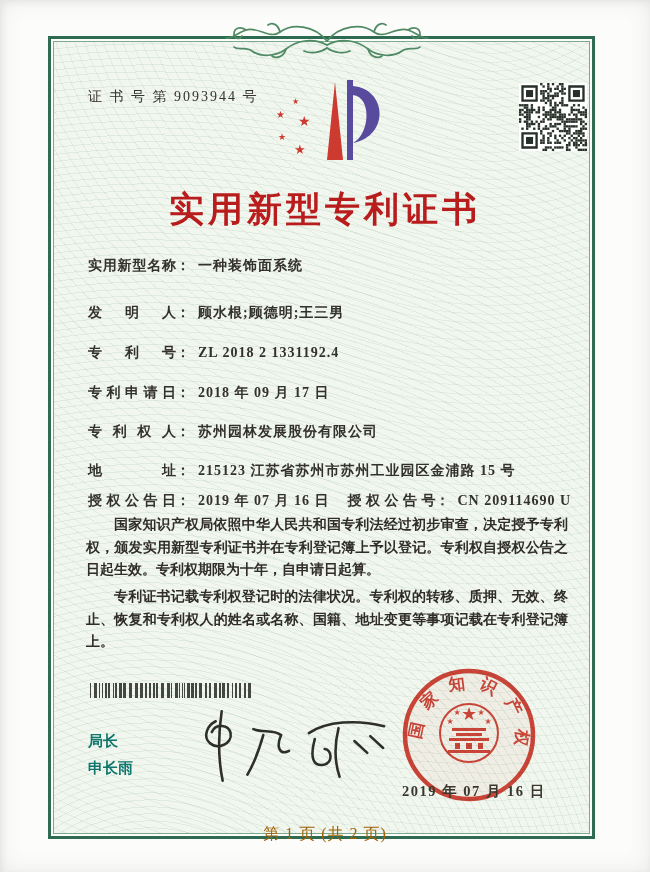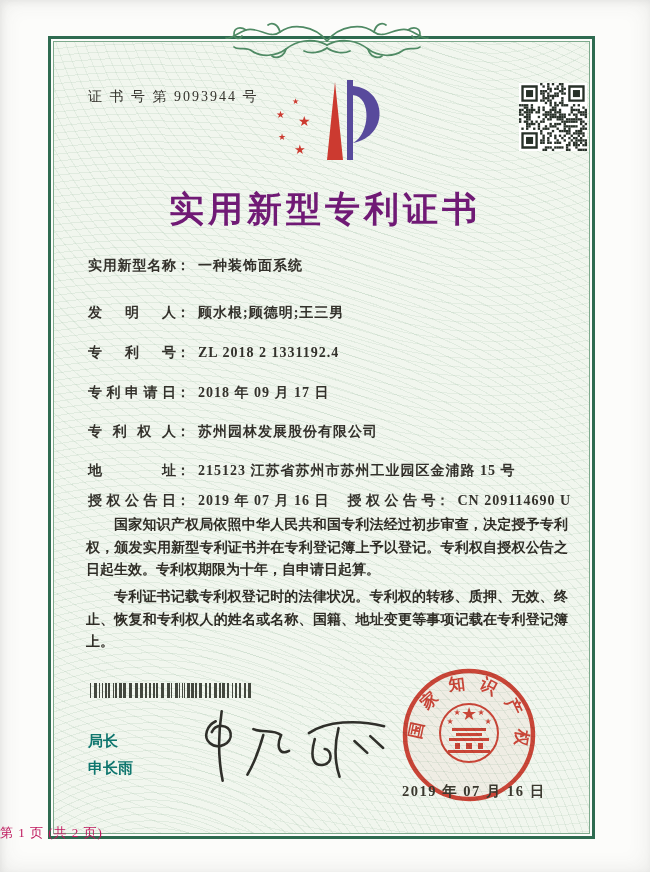--- a/index.html
+++ b/index.html
@@ -12,35 +12,35 @@
   .frame-inner{position:absolute;inset:2px;border:1px solid #7da98c;
          background:
            repeating-radial-gradient(circle at 18% 118%, rgba(110,160,122,.13) 0 1px, transparent 1px 7px),
            repeating-radial-gradient(circle at 82% -18%, rgba(110,160,122,.11) 0 1px, transparent 1px 9px),
            #f1f6ee;}
   .ornament{position:absolute;left:222px;top:15px;width:210px;height:50px;}
   .cert-no{position:absolute;left:88px;top:88px;font-size:14px;letter-spacing:2px;color:#35332d;}
   .logo{position:absolute;left:256px;top:76px;width:138px;height:96px;}
   .qr{position:absolute;left:519px;top:83px;width:68px;height:68px;}
   .title{position:absolute;left:0;top:186px;width:650px;text-align:center;
-         font-size:35px;font-weight:600;letter-spacing:4px;color:#701a75;}
+         font-size:35px;font-weight:600;letter-spacing:4px;color:#b91c1c;}
   .frow{position:absolute;left:88px;width:500px;font-size:14px;color:#33312b;font-weight:600;white-space:nowrap;}
   .flabel{display:inline-block;width:88px;text-align:justify;text-align-last:justify;vertical-align:top;}
   .fcolon{display:inline-block;margin-right:8px;}
   .fvalue{letter-spacing:1px;}
   .grant2{margin-left:18px;}
   .body-par{position:absolute;left:86px;width:482px;font-size:14px;line-height:1.62;
             color:#2f2d26;font-weight:600;text-indent:2em;text-align:justify;}
   .barcode{position:absolute;left:90px;top:683px;width:165px;height:15px;}
   .signer{position:absolute;left:88px;top:728px;font-size:15px;color:#0f766e;line-height:1.8;font-weight:700;}
   .signature{position:absolute;left:188px;top:703px;width:208px;height:84px;}
   .seal{position:absolute;left:398px;top:664px;width:142px;height:142px;mix-blend-mode:multiply;}
   .seal-date{position:absolute;left:402px;top:782px;font-size:14.5px;font-weight:600;
              color:#3a382e;letter-spacing:1.5px;}
-  .footer{position:absolute;left:0;top:824px;width:650px;text-align:left;font-size:13px;color:#be185d;letter-spacing:1px;}
+  .footer{position:absolute;left:0;top:824px;width:650px;text-align:center;font-size:16px;color:#a16207;letter-spacing:1px;}
 </style>
 </head>
 <body>
 
 <div class="page">
 
   <div class="frame">
     <div class="frame-inner"></div>
   </div>
 

